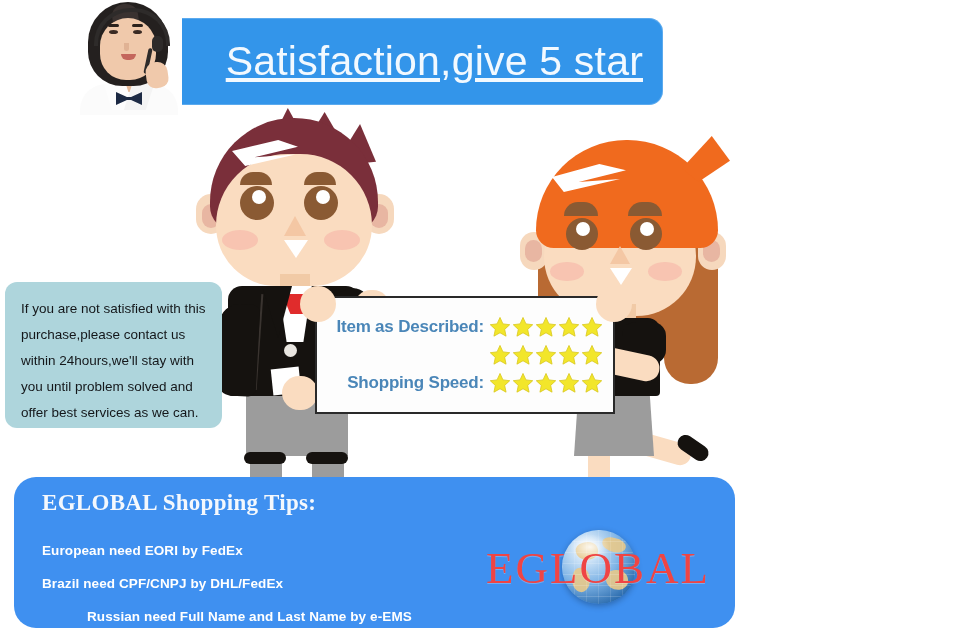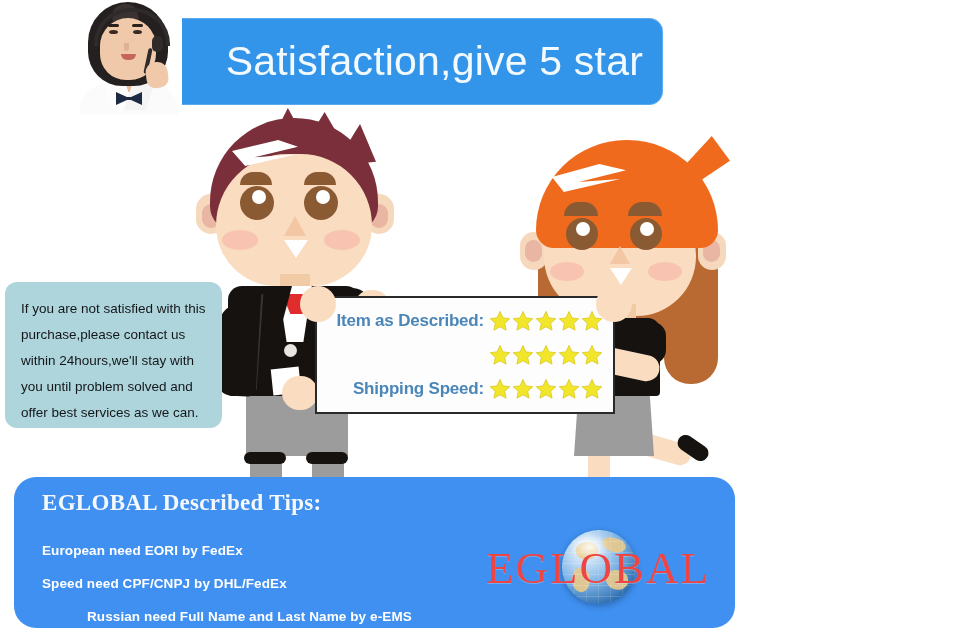--- a/index.html
+++ b/index.html
@@ -398,21 +398,21 @@
     background:#fdfdfd;
     border:2px solid #2a2a2a;
     box-sizing:border-box;
     z-index:6;
   }
   #ratings-list{
     position:absolute;left:0;top:0;width:100%;height:100%;
     display:flex;flex-direction:column;
     justify-content:center;
     padding:4px 10px 4px 8px;box-sizing:border-box;
-    gap:8px;
+    gap:2px;
   }
   .rating-row{
     display:flex;align-items:center;justify-content:flex-end;
     gap:2px;
     height:26px;
   }
   .rating-label{
     color:#4a86b8;
     font-size:17px;font-weight:bold;
     white-space:nowrap;
@@ -520,21 +520,21 @@
     text-shadow:0 1px 0 rgba(255,255,255,.25);
     z-index:2;
   }
 </style>
 </head>
 <body>
 
 <div id="page" style="background: rgb(255, 255, 255);">
 
   <div id="top-banner" style="background: rgb(51, 149, 234);">
-    <div id="banner-text" style="color: rgb(242, 249, 255);">Satisfaction,give 5 star</div>
+    <div id="banner-text" style="color: rgb(242, 249, 255); text-decoration: underline;">Satisfaction,give 5 star</div>
   </div>
 
   <div id="csr-photo">
     <div class="csr-bg"></div>
     <div class="csr-shirt"></div>
     <div class="csr-neck"></div>
     <div class="csr-collar-l"></div>
     <div class="csr-collar-r"></div>
     <div class="csr-bowtie"></div>
     <div class="csr-hair"></div>
@@ -682,21 +682,21 @@
               </svg>
             </span>
             <span>
               <svg class="star" viewBox="0 0 24 24" aria-hidden="true">
                 <polygon points="12,1.6 15.2,8.6 22.6,9.5 17.1,14.6 18.6,22 12,18.3 5.4,22 6.9,14.6 1.4,9.5 8.8,8.6" fill="#f2e62a" stroke="#d9c81e" stroke-width="0.9" stroke-linejoin="round"></polygon>
               </svg>
             </span>
           </span>
         </div>
         <div class="rating-row">
-          <span class="rating-label" style="color: rgb(74, 134, 184);">Shipping Speed:</span>
+          <span class="rating-label" style="color: rgb(74, 134, 184);">Shopping Speed:</span>
           <span class="rating-stars">
             <span>
               <svg class="star" viewBox="0 0 24 24" aria-hidden="true">
                 <polygon points="12,1.6 15.2,8.6 22.6,9.5 17.1,14.6 18.6,22 12,18.3 5.4,22 6.9,14.6 1.4,9.5 8.8,8.6" fill="#f2e62a" stroke="#d9c81e" stroke-width="0.9" stroke-linejoin="round"></polygon>
               </svg>
             </span>
             <span>
               <svg class="star" viewBox="0 0 24 24" aria-hidden="true">
                 <polygon points="12,1.6 15.2,8.6 22.6,9.5 17.1,14.6 18.6,22 12,18.3 5.4,22 6.9,14.6 1.4,9.5 8.8,8.6" fill="#f2e62a" stroke="#d9c81e" stroke-width="0.9" stroke-linejoin="round"></polygon>
               </svg>
@@ -721,24 +721,24 @@
       </div>
   </div>
   <div class="sign-hand" id="sign-hand-left"></div>
   <div class="sign-hand" id="sign-hand-right"></div>
 
   <div id="note-box" style="background: rgb(174, 213, 220);">
     <div id="note-text" style="color: rgb(20, 23, 26);">If you are not satisfied with this purchase,please contact us within 24hours,we'll stay with you until problem solved and offer best services as we can.</div>
   </div>
 
   <div id="tips-panel" style="background: rgb(63, 144, 240);">
-    <div id="tips-title" style="color: rgb(244, 248, 253);">EGLOBAL Described Tips:</div>
+    <div id="tips-title" style="color: rgb(244, 248, 253);">EGLOBAL Shopping Tips:</div>
     <div id="tips-list">
         <div class="tip-item" style="color: rgb(255, 255, 255);">European need EORI by FedEx</div>
-        <div class="tip-item" style="color: rgb(255, 255, 255);">Speed need CPF/CNPJ by DHL/FedEx</div>
+        <div class="tip-item" style="color: rgb(255, 255, 255);">Brazil need CPF/CNPJ by DHL/FedEx</div>
         <div class="tip-item" style="color: rgb(255, 255, 255); padding-left: 45px;">Russian need Full Name and Last Name by e-EMS</div>
       </div>
   </div>
 
   <div id="eglobal-logo">
     <div id="globe">
       <div class="globe-land a"></div>
       <div class="globe-land b"></div>
       <div class="globe-land c"></div>
       <div class="globe-land d"></div>

